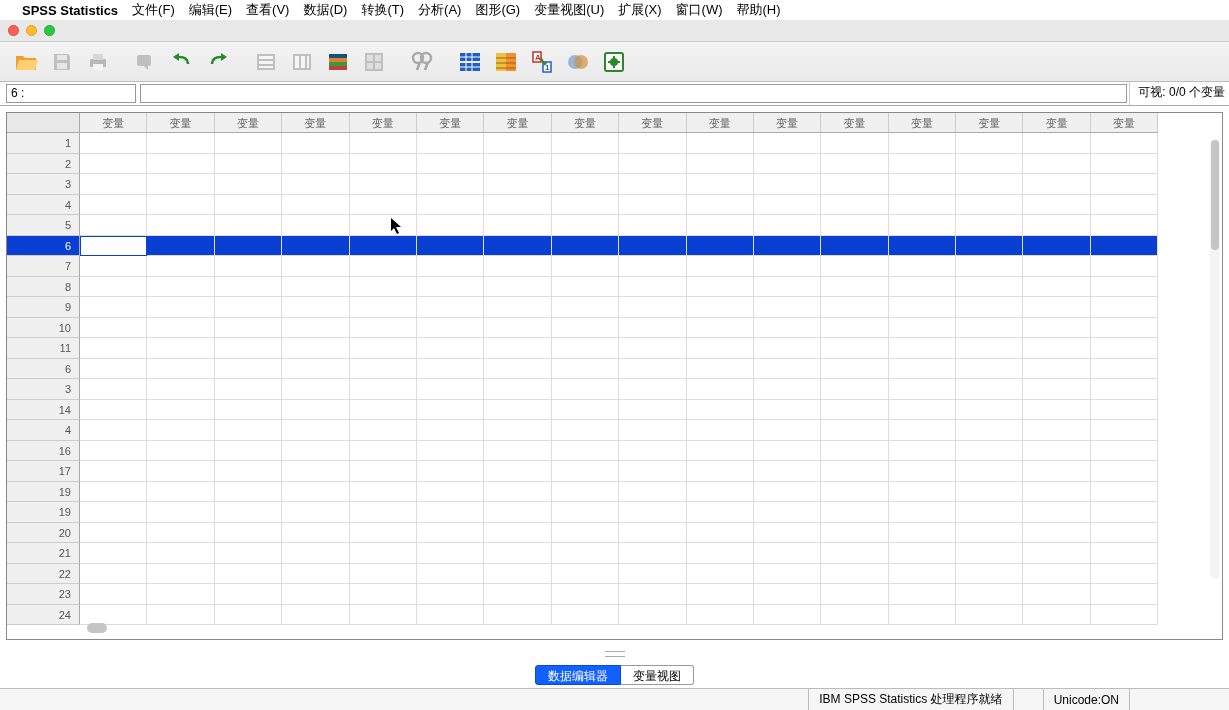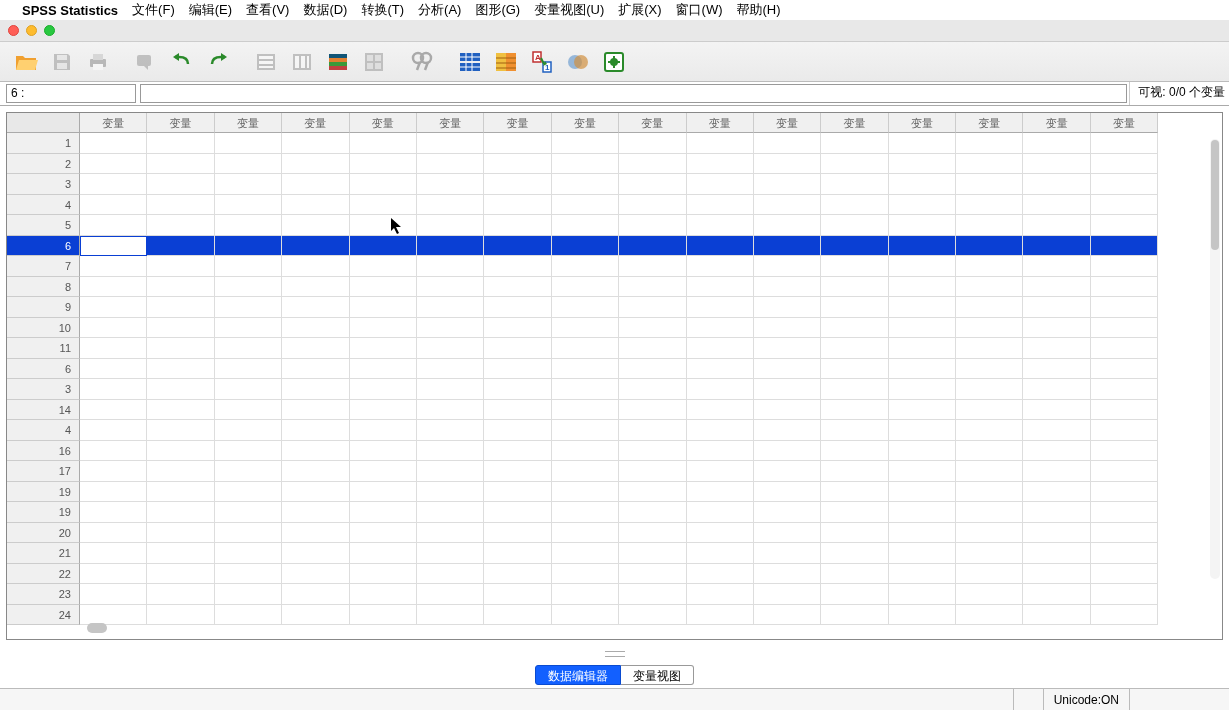--- a/index.html
+++ b/index.html
@@ -669,20 +669,21 @@
     <div class="handle"></div>
   </div>
 
 <div class="viewtabs">
   <div class="vtab active">数据编辑器</div>
   <div class="vtab inactive">变量视图</div>
 </div>
 
 <div class="statusbar">
   <div class="flex"></div>
+  <div class="seg">IBM SPSS Statistics 处理程序就绪</div>
   <div class="seg" style="width:30px"></div>
   <div class="seg">Unicode:ON</div>
   <div class="seg" style="width:100px"></div>
 </div>
 
 <svg class="cursor" width="14" height="18">
     <path fill="#000" d="M0 0l0 13 3-3 3 6 2-1-3-6 5 0z"></path>
   </svg>
 
 </body></html>

